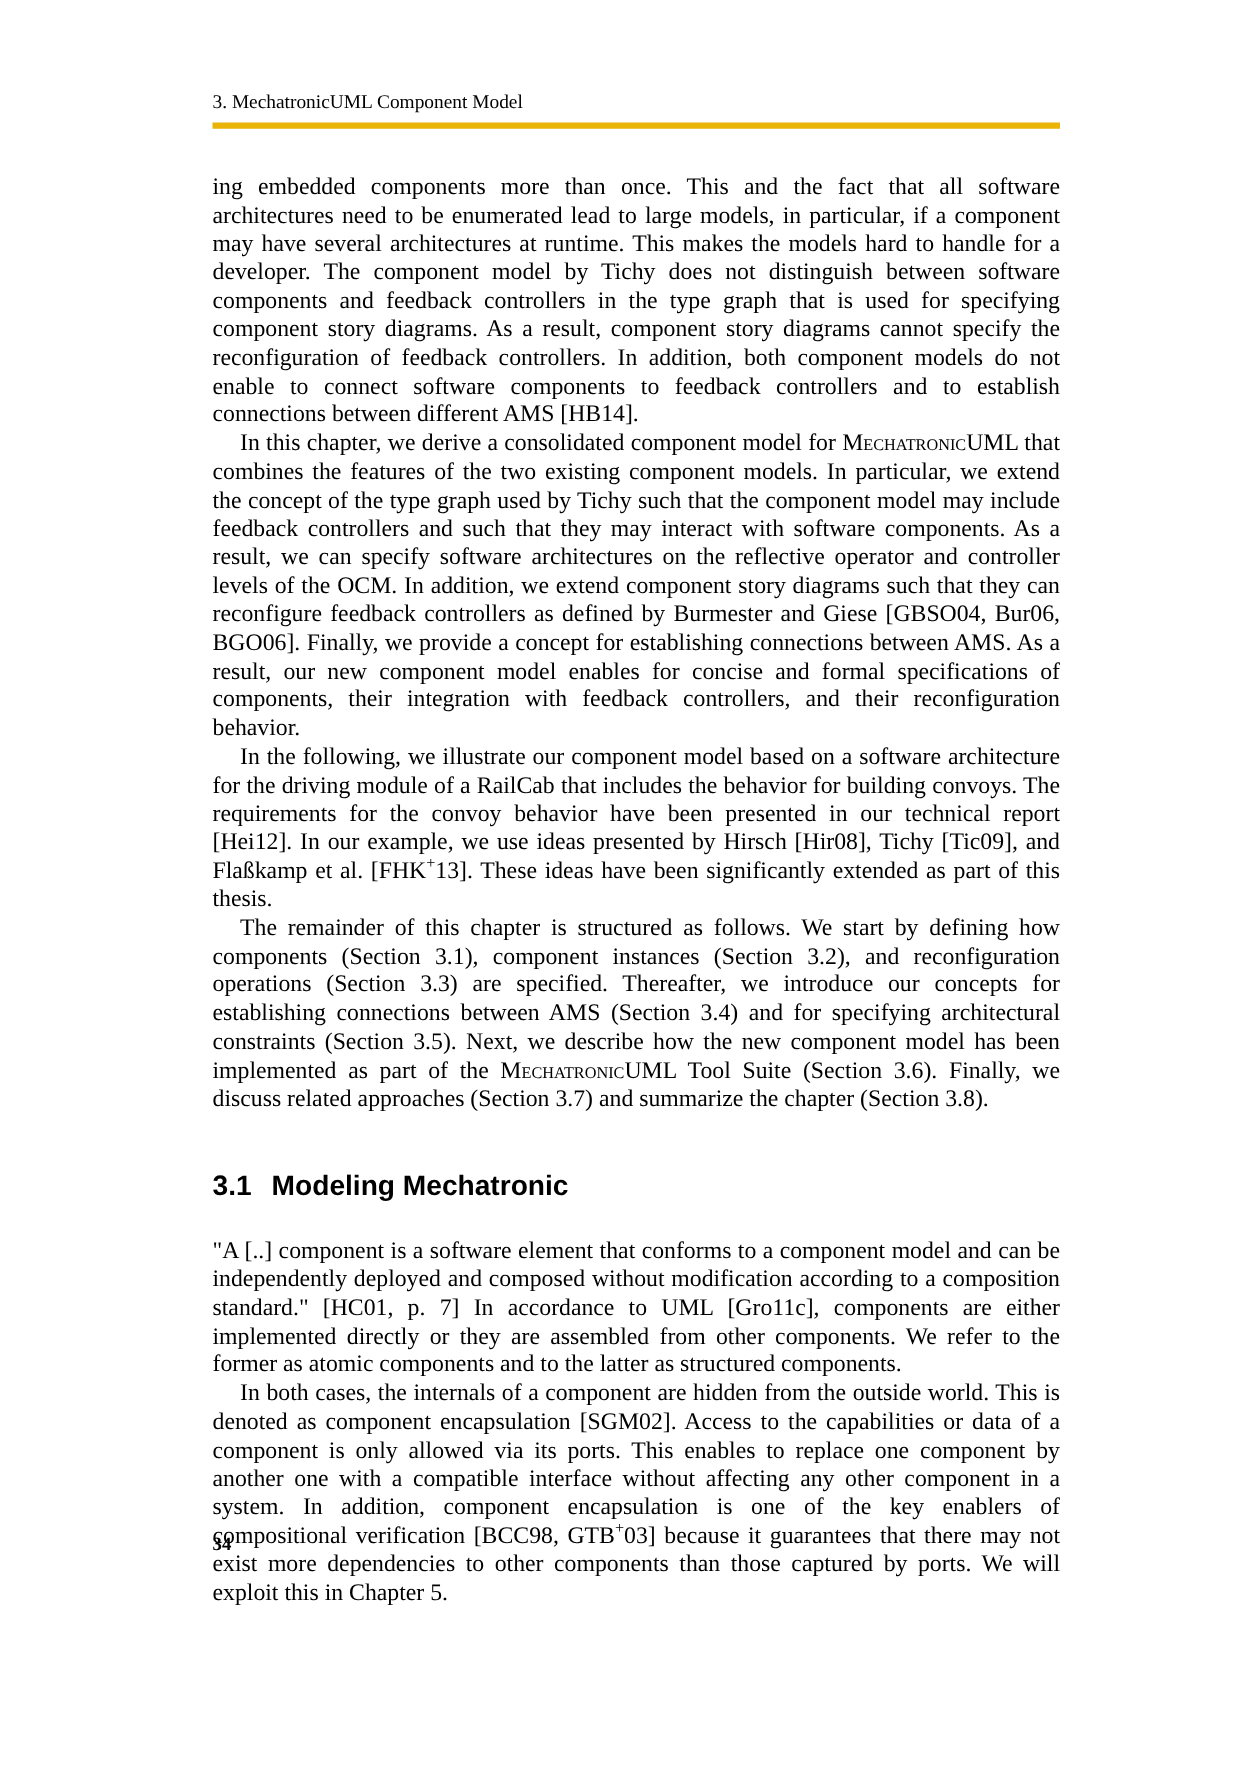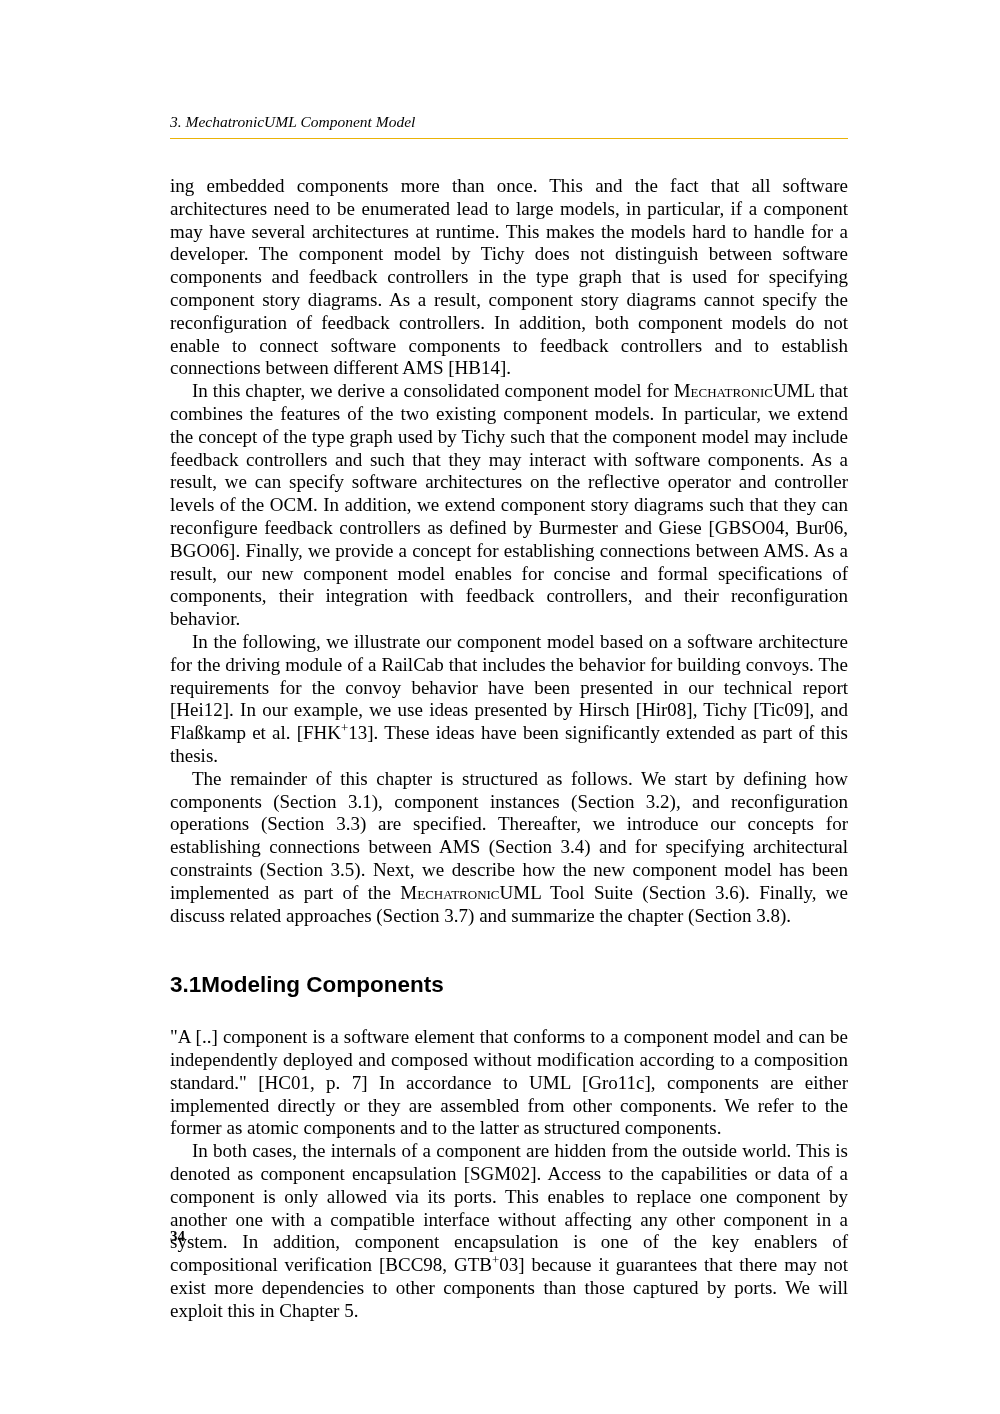--- a/index.html
+++ b/index.html
@@ -16,26 +16,24 @@
     font-family: "Liberation Serif", serif;
     overflow: hidden;
   }
   .content {
     position: absolute;
     left: 170px;
     top: 72px;
     width: 678px;
   }
   .running-header {
-    font-style: italic;
     font-size: 15.5px;
     line-height: 19px;
     padding-bottom: 7px;
-    border-bottom: 1px solid #eab308;
-    margin-top: 40px;
+    border-bottom: 5px solid #eab308;
   }
   .body-text.first {
     margin-top: 36px;
   }
   p.para {
     margin: 0;
     text-align: justify;
     font-size: 19px;
     line-height: 22.8px;
   }
@@ -51,21 +49,21 @@
   }
   .section-heading {
     font-family: "Liberation Sans", sans-serif;
     font-weight: bold;
     font-size: 22.5px;
     line-height: 26px;
     margin: 45px 0 28px 0;
     color: #000000;
   }
   .sec-num {
-    margin-right: 0;
+    margin-right: 16px;
   }
   .page-number {
     position: absolute;
     left: 170px;
     top: 1228px;
     font-weight: bold;
     font-size: 15px;
   }
 </style>
 </head>
@@ -79,21 +77,21 @@
     </div>
 
     <div class="body-text first">
         <p class="para"><span>ing embedded components more than once. This and the fact that all software architectures need to be enumerated lead to large models, in particular, if a component may have several architectures at runtime. This makes the models hard to handle for a developer. The component model by Tichy does not distinguish between software components and feedback controllers in the type graph that is used for specifying component story diagrams. As a result, component story diagrams cannot specify the reconfiguration of feedback controllers. In addition, both component models do not enable to connect software components to feedback controllers and to establish connections between different AMS [HB14].</span></p>
         <p class="para indent"><span>In this chapter, we derive a consolidated component model for </span><span class="sc">Mechatronic</span><span>UML that combines the features of the two existing component models. In particular, we extend the concept of the type graph used by Tichy such that the component model may include feedback controllers and such that they may interact with software components. As a result, we can specify software architectures on the reflective operator and controller levels of the OCM. In addition, we extend component story diagrams such that they can reconfigure feedback controllers as defined by Burmester and Giese [GBSO04, Bur06, BGO06]. Finally, we provide a concept for establishing connections between AMS. As a result, our new component model enables for concise and formal specifications of components, their integration with feedback controllers, and their reconfiguration behavior.</span></p>
         <p class="para indent"><span>In the following, we illustrate our component model based on a software architecture for the driving module of a RailCab that includes the behavior for building convoys. The requirements for the convoy behavior have been presented in our technical report [Hei12]. In our example, we use ideas presented by Hirsch [Hir08], Tichy [Tic09], and Flaßkamp et al. [FHK</span><sup>+</sup><span>13]. These ideas have been significantly extended as part of this thesis.</span></p>
         <p class="para indent"><span>The remainder of this chapter is structured as follows. We start by defining how components (Section 3.1), component instances (Section 3.2), and reconfiguration operations (Section 3.3) are specified. Thereafter, we introduce our concepts for establishing connections between AMS (Section 3.4) and for specifying architectural constraints (Section 3.5). Next, we describe how the new component model has been implemented as part of the </span><span class="sc">Mechatronic</span><span>UML Tool Suite (Section 3.6). Finally, we discuss related approaches (Section 3.7) and summarize the chapter (Section 3.8).</span></p>
       </div>
 
     <h2 class="section-heading">
-      <span class="sec-num">3.1</span><span class="sec-title">Modeling Components</span>
+      <span class="sec-num">3.1</span><span class="sec-title">Modeling Mechatronic</span>
     </h2>
 
     <div class="body-text">
         <p class="para"><span>"A [..] </span><span class="it">component</span><span> is a software element that conforms to a component model and can be independently deployed and composed without modification according to a composition standard." [HC01, p. 7] In accordance to UML [Gro11c], components are either implemented directly or they are assembled from other components. We refer to the former as </span><span class="it">atomic components</span><span> and to the latter as </span><span class="it">structured components</span><span>.</span></p>
         <p class="para indent"><span>In both cases, the internals of a component are hidden from the outside world. This is denoted as component encapsulation [SGM02]. Access to the capabilities or data of a component is only allowed via its ports. This enables to replace one component by another one with a compatible interface without affecting any other component in a system. In addition, component encapsulation is one of the key enablers of compositional verification [BCC98, GTB</span><sup>+</sup><span>03] because it guarantees that there may not exist more dependencies to other components than those captured by ports. We will exploit this in Chapter 5.</span></p>
       </div>
 
   </div>
 
   <div class="page-number">34</div>

